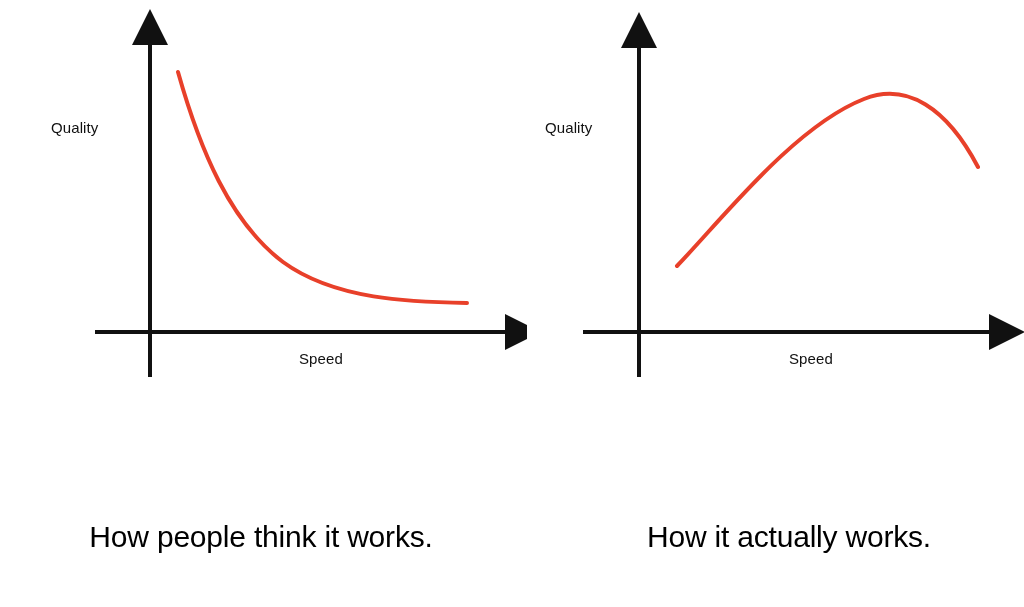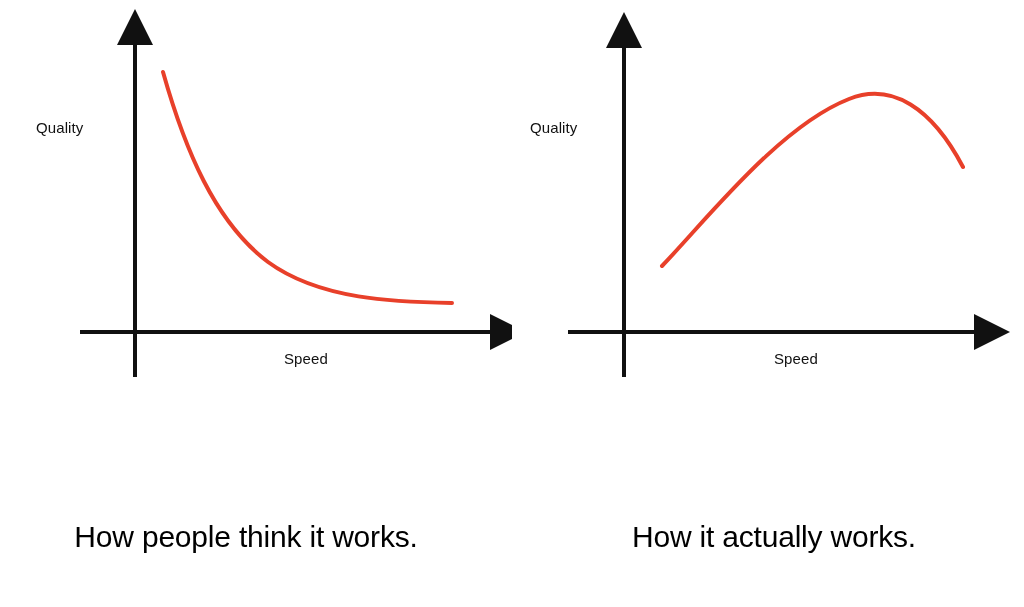--- a/index.html
+++ b/index.html
@@ -13,21 +13,21 @@
     height: 607px;
     position: relative;
     overflow: hidden;
     font-family: "Liberation Sans", sans-serif;
     color: #000000;
     -webkit-font-smoothing: antialiased;
   }
 
   .figure {
     position: absolute;
-    left: 0;
+    left: 15px;
     top: 0;
     width: 840px;
     height: 607px;
   }
 
   .panel {
     position: absolute;
     top: 0;
     width: 512px;
     height: 607px;

